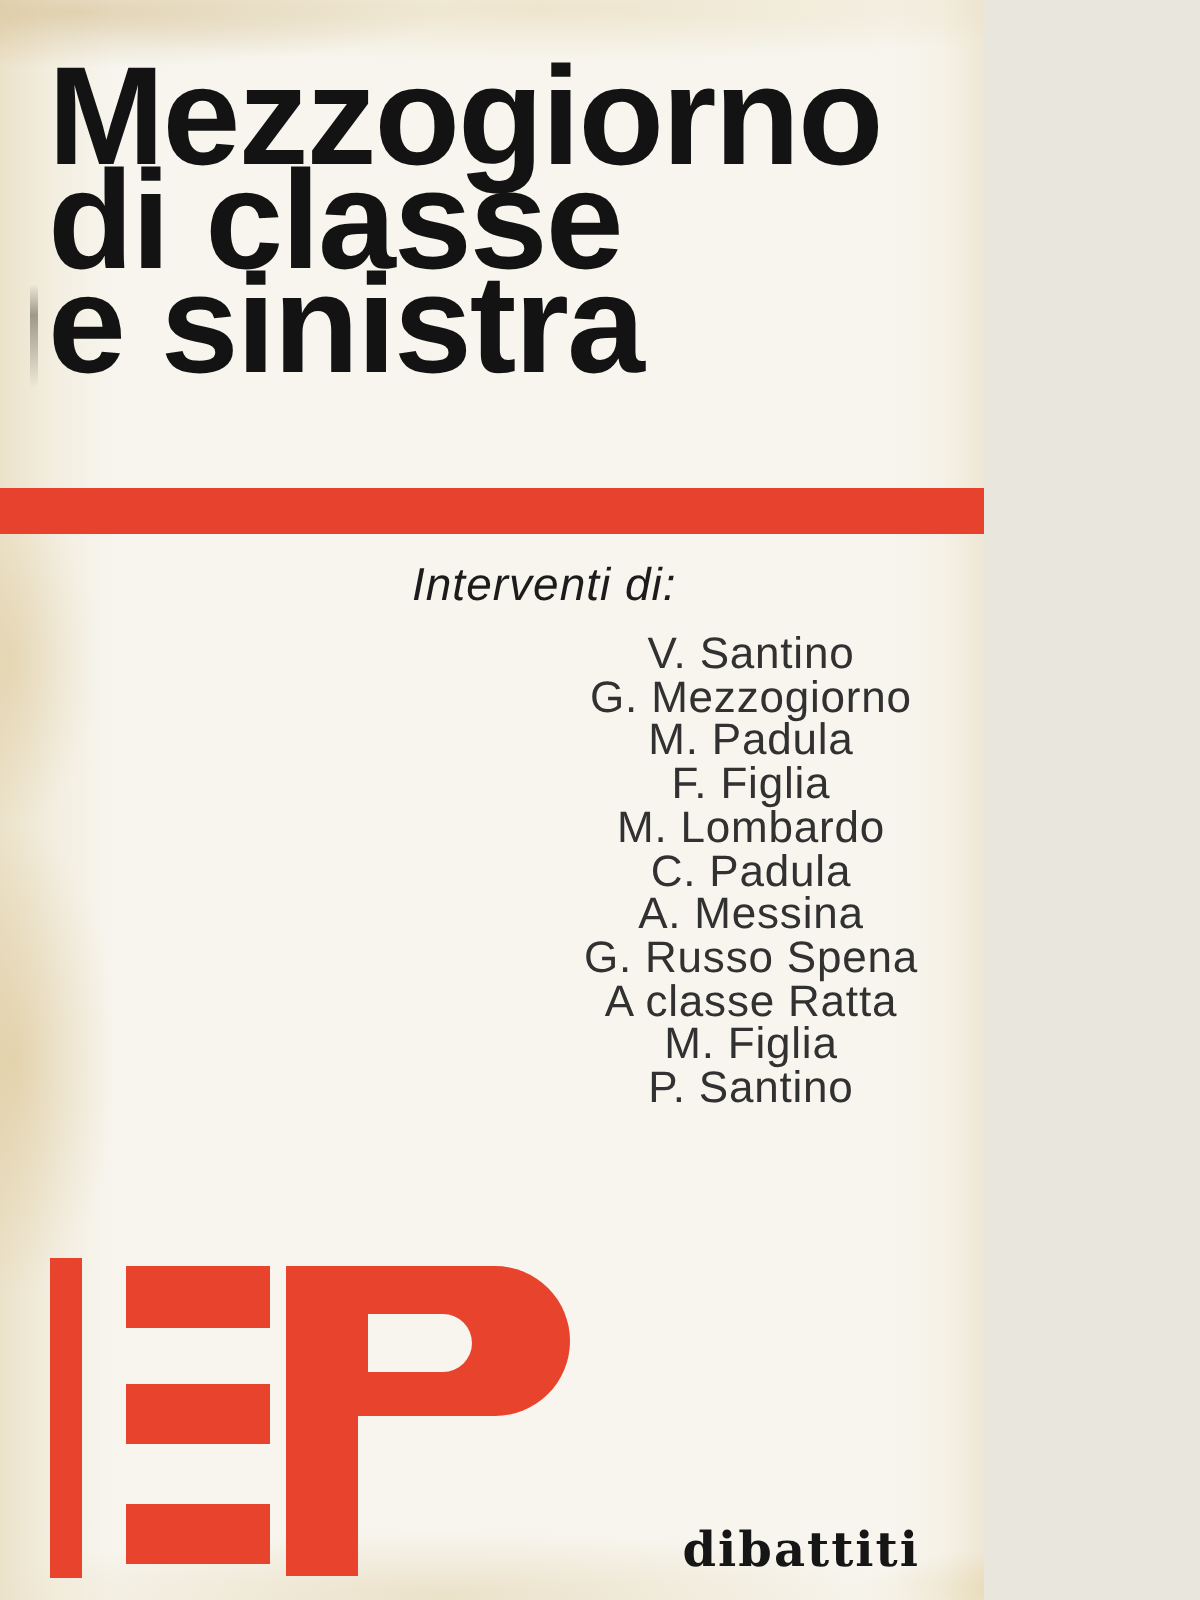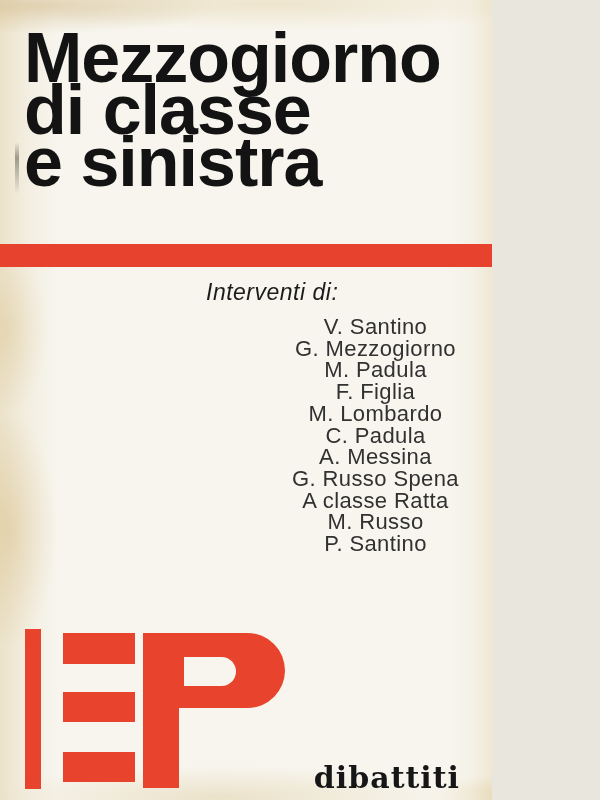--- a/index.html
+++ b/index.html
@@ -72,21 +72,21 @@
   .ep-arm-mid { left: 63px;  top: 692px; width: 72px;  height: 30px; }
   .ep-arm-bot { left: 63px;  top: 752px; width: 72px;  height: 30px; }
   .ep-bowl    { left: 165px; top: 633px; width: 120px; height: 75px; border-radius: 0 37.5px 37.5px 0; }
   .ep-counter { left: 184px; top: 657px; width: 52px;  height: 29px; border-radius: 0 14.5px 14.5px 0; background: #f7f5ee !important; }
   .ep-stem    { left: 143px; top: 633px; width: 36px;  height: 155px; }
   .series {
     position: absolute;
     right: 32px; top: 760px;
     font-family: "DejaVu Serif", serif;
     font-weight: bold;
-    font-size: 30px;
+    font-size: 24px;
     letter-spacing: 1px;
     color: #161616;
     white-space: nowrap;
   }
 </style>
 </head>
 <body>
 
 <div class="cover">
 
@@ -105,21 +105,21 @@
   <div class="names">
     <div>V. Santino</div>
     <div>G. Mezzogiorno</div>
     <div>M. Padula</div>
     <div>F. Figlia</div>
     <div>M. Lombardo</div>
     <div>C. Padula</div>
     <div>A. Messina</div>
     <div>G. Russo Spena</div>
     <div>A classe Ratta</div>
-    <div>M. Russo</div>
+    <div>M. Figlia</div>
     <div>P. Santino</div>
   </div>
 
   <div class="logo">
     <div class="ep-spine"></div>
     <div class="ep-arm-top"></div>
     <div class="ep-arm-mid"></div>
     <div class="ep-arm-bot"></div>
     <div class="ep-bowl"></div>
     <div class="ep-counter"></div>

